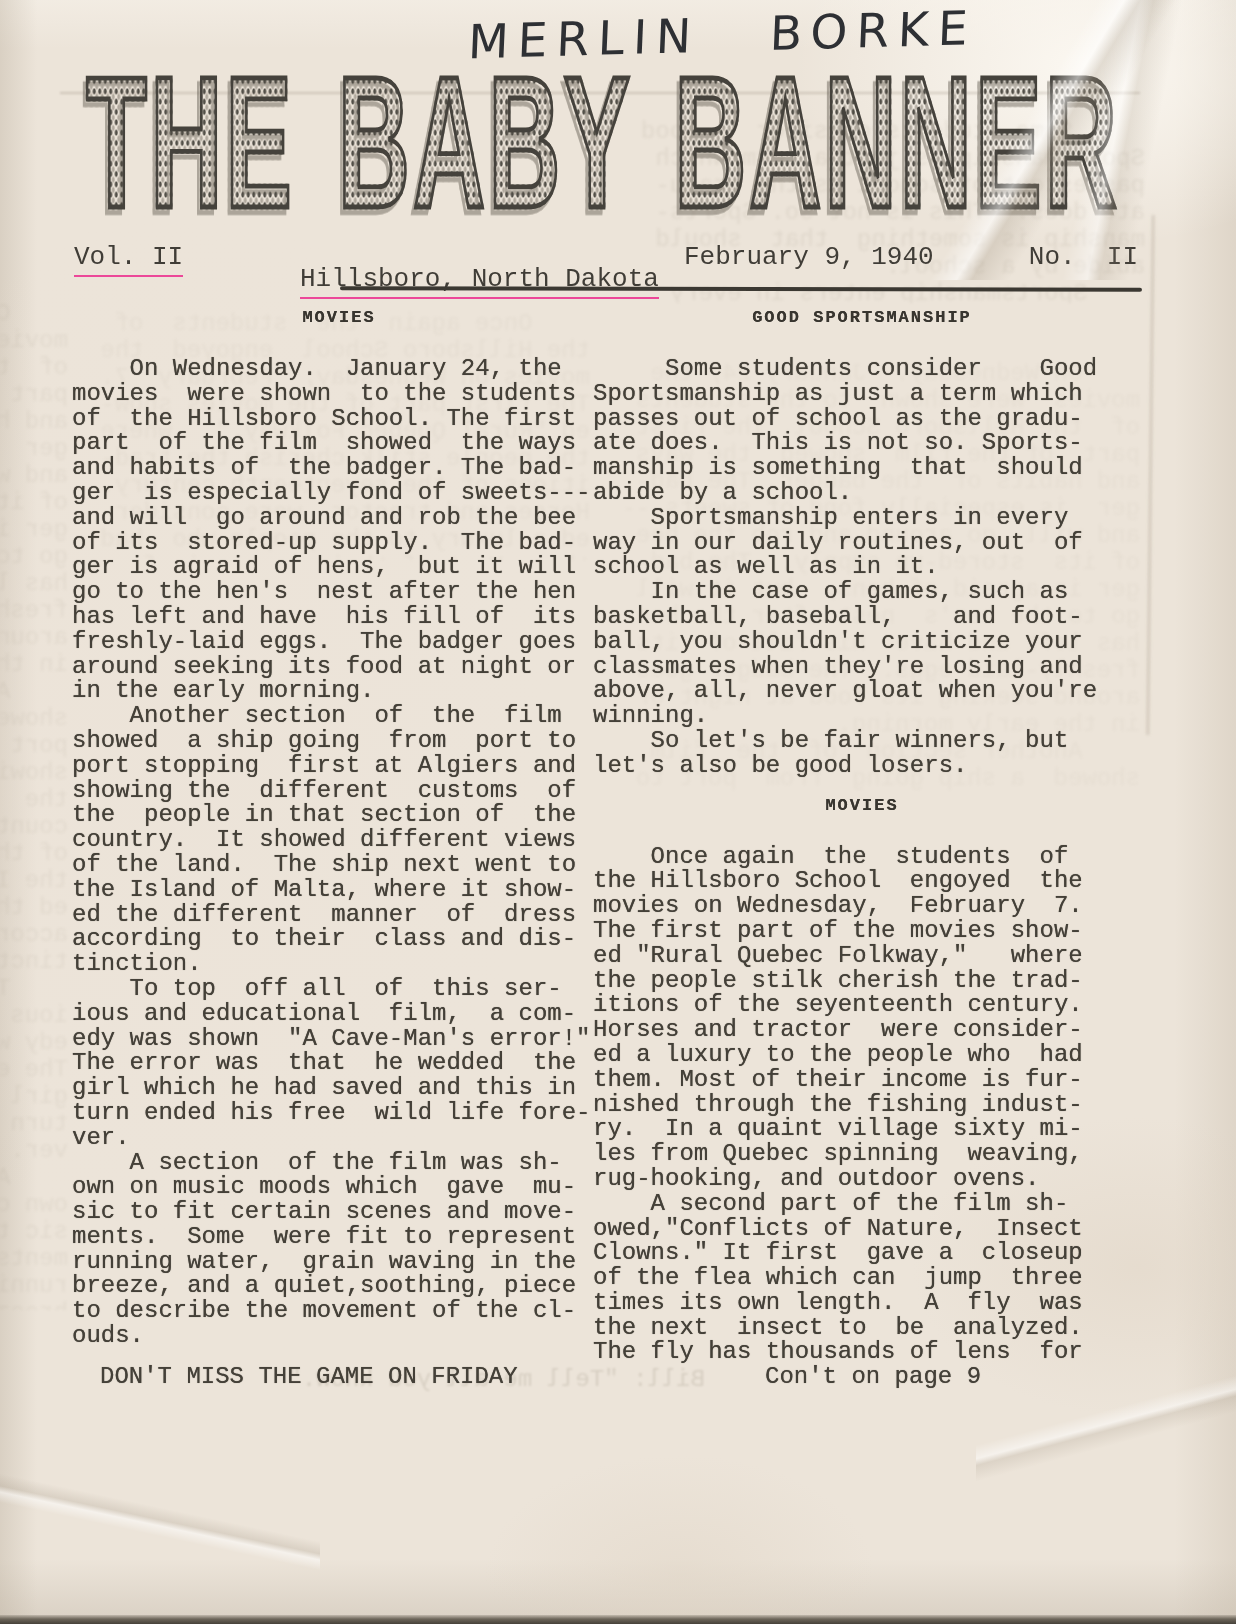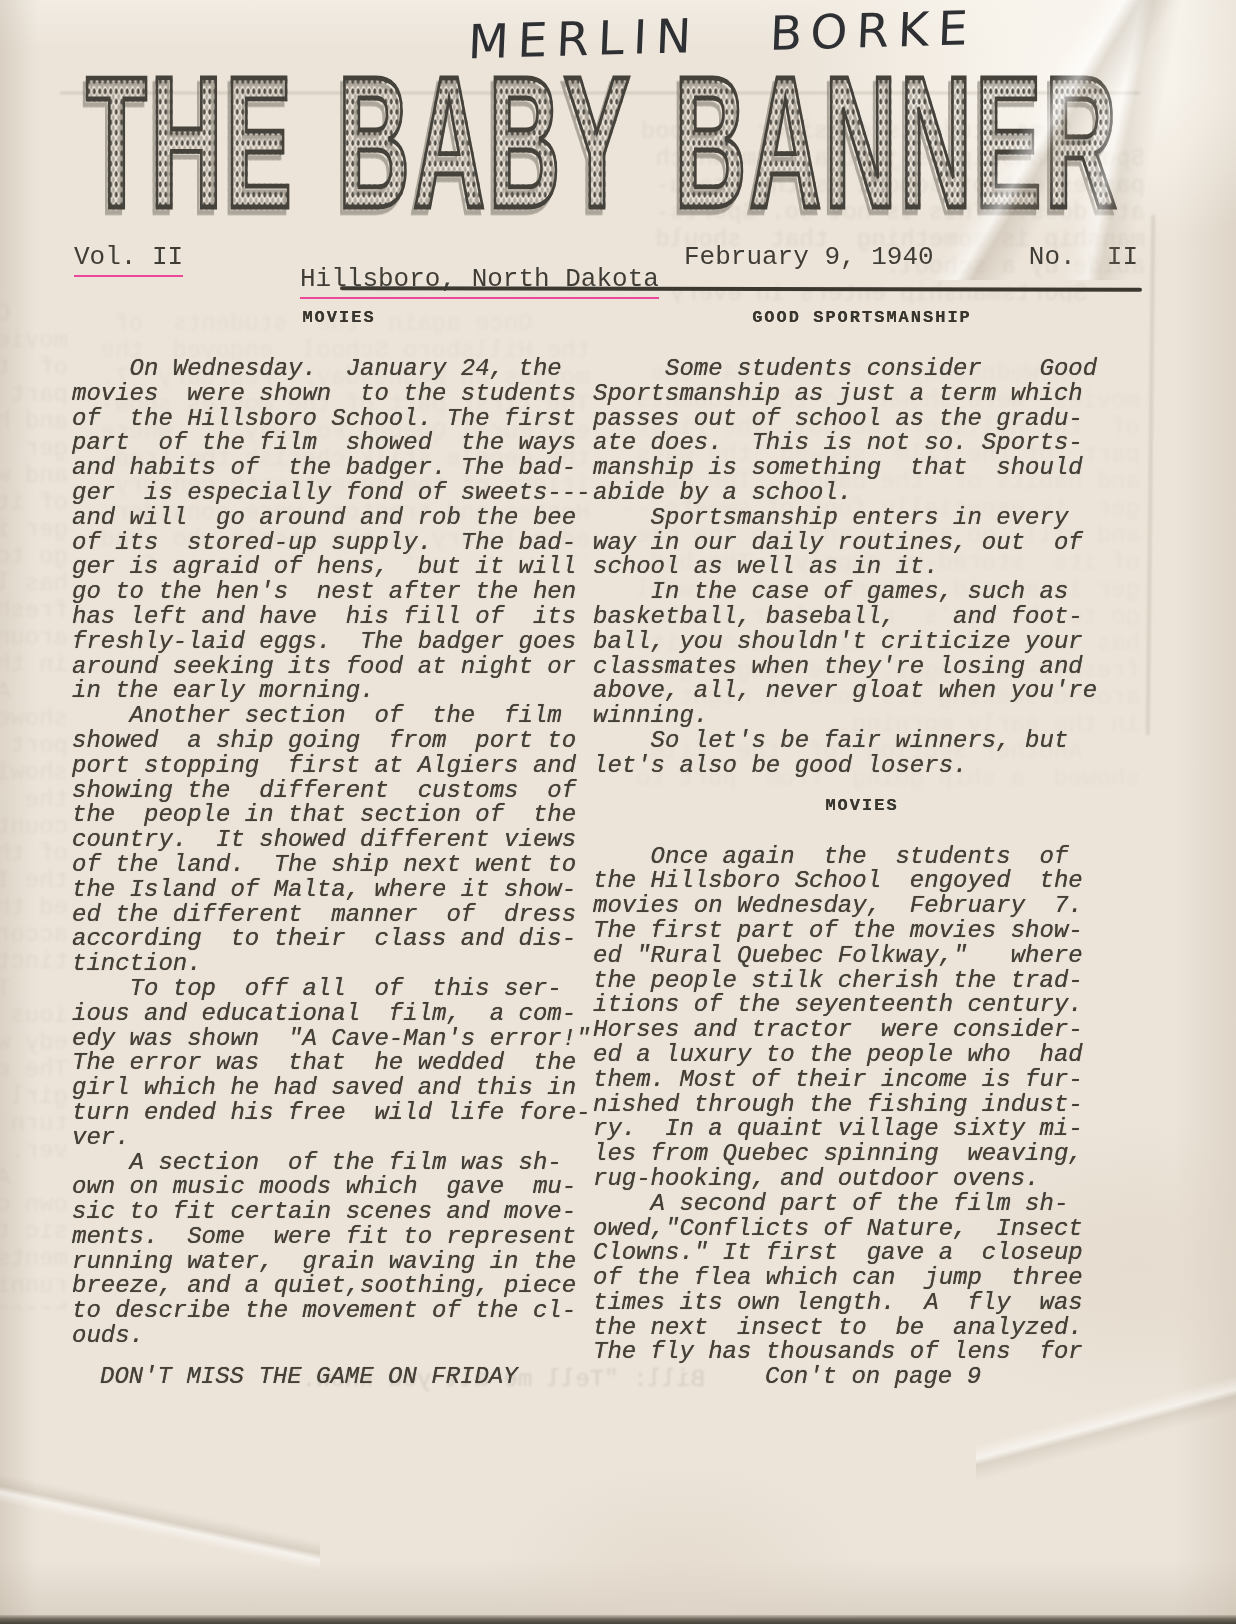--- a/index.html
+++ b/index.html
@@ -96,21 +96,20 @@
   .col-right{left:593px;width:538px;}
   .col-heading{
     font-family:"Liberation Mono",monospace;font-weight:700;font-size:17px;line-height:26px;
     letter-spacing:2px;text-align:center;color:#38352f;margin:0 0 26px 0;
     text-shadow:0 0 .6px rgba(56,53,47,.9);
   }
   .typed{
     font-family:"Liberation Mono",monospace;font-size:24px;line-height:24.8px;
     white-space:pre;color:#444038;
     text-shadow:0 0 .7px rgba(62,58,50,.85);
-    font-style:italic;
   }
   .footer-line{margin-top:16px;padding-left:28px;}
   .continuation{margin-top:0;padding-left:172px;}
   .mh2{margin-top:14px;margin-bottom:26px;}
 </style>
 </head>
 <body>
 
 <div class="paper"></div>
 <div class="faint-rule-top"></div>

